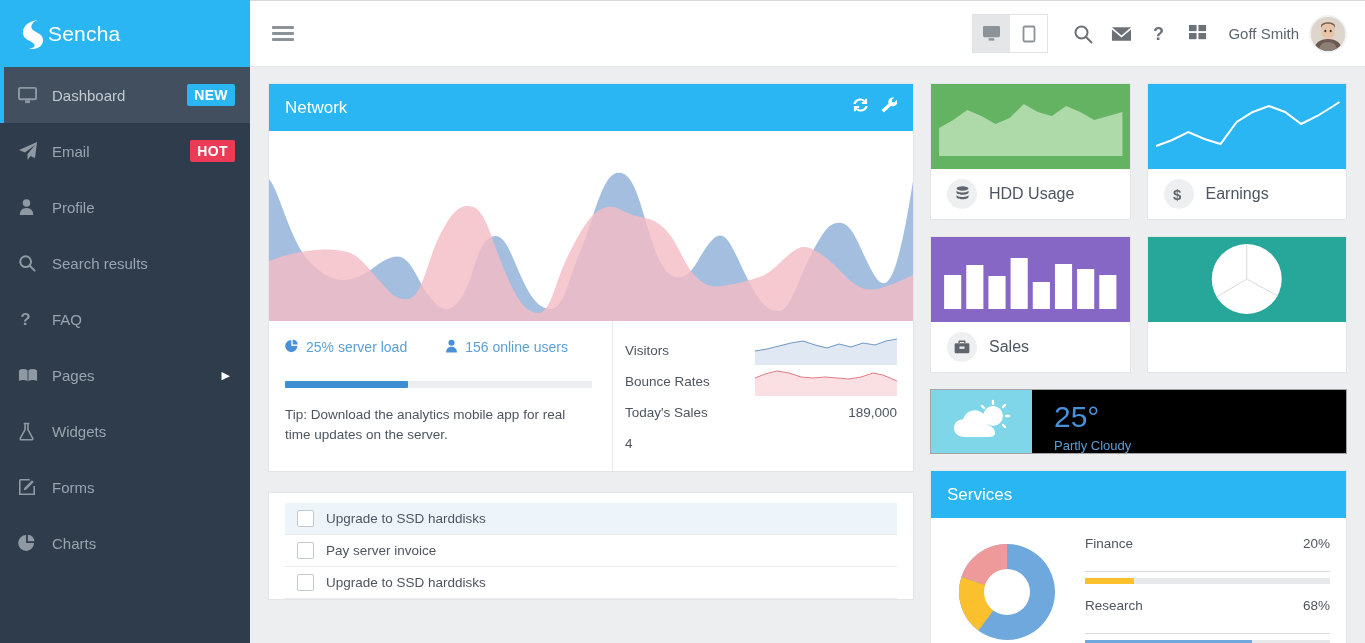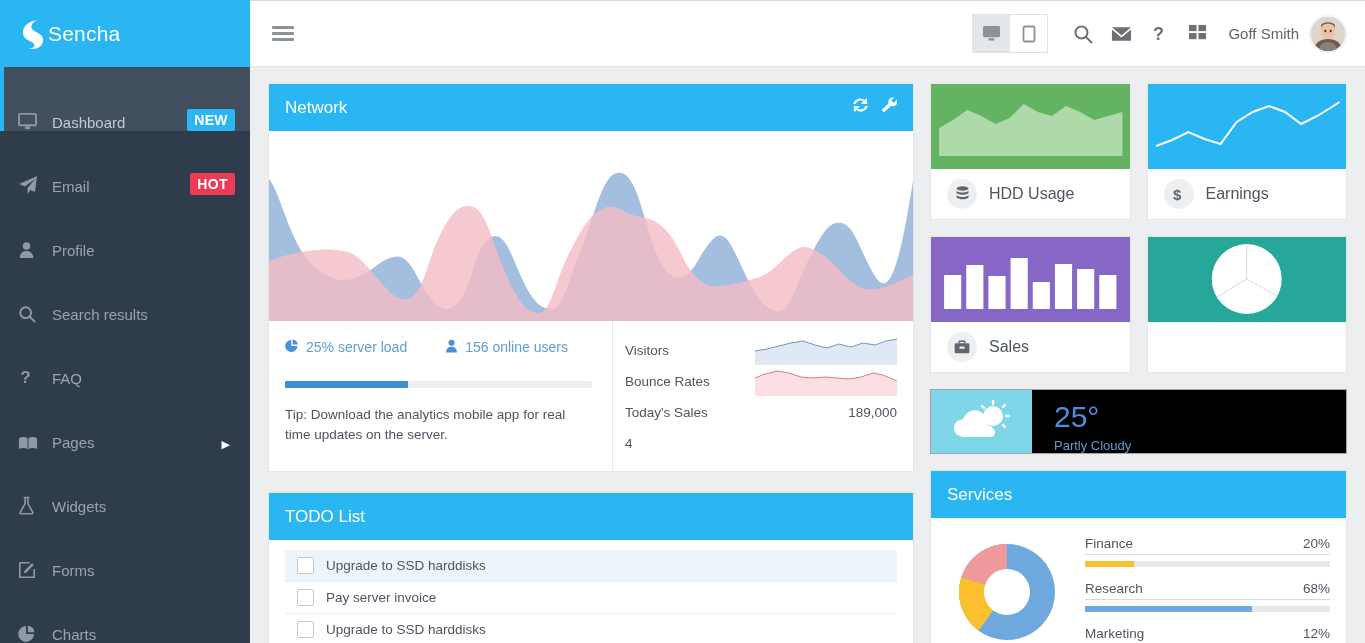--- a/index.html
+++ b/index.html
@@ -21,22 +21,22 @@
     height: 67px; background: #29b6f2;
     display: flex; align-items: center; 
     padding-left: 18px; flex: 0 0 67px;
   }
   .brand-logo { width: 30px; height: 32px; display:block; }
   .brand-name { color: #fff; font-size: 21px; letter-spacing: .2px; }
 
   .nav { flex: 1 1 auto; }
   .nav-item {
     position: relative;
-    height: 64px;
-    display: flex; align-items: flex-end;
+    height: 56px;
+    display: flex; align-items: center;
     padding-left: 18px;
     color: #9aa4ae;
     font-size: 15px;
     cursor: pointer;
   }
   .nav-item .nav-ico {
     width: 34px; flex: 0 0 34px;
     display: flex; align-items: center; justify-content: flex-start;
     color: #8f99a3;
   }
@@ -153,21 +153,21 @@
   }
   .weather-txt { padding: 12px 0 0 22px; }
   .weather-temp { color: #4a90d9; font-size: 30px; line-height: 1; font-weight: 300;}
   .weather-desc { color: #5a9fd4; font-size: 13px; margin-top: 6px; }
 
   
   .svc-body { display: flex; padding: 14px 16px 0 16px; gap: 18px; }
   .svc-donut { flex: 0 0 120px; }
   .svc-list { flex: 1 1 auto; min-width: 0; padding-top: 4px;}
   .svc-item { margin-bottom: 14px; }
-  .svc-top { display: flex; font-size: 13.5px; color: #4d5560; padding-bottom: 3px; border-bottom: 1px solid #d8dadd;}
+  .svc-top { display: flex; font-size: 13.5px; color: #4d5560; padding-bottom: 20px; border-bottom: 1px solid #d8dadd;}
   .svc-name { flex: 1 1 auto; }
   .svc-bartrack { height: 6px; background: #e6e8ea; margin-top: 6px; }
   .svc-barfill { height: 6px; }
 </style>
 </head>
 <body>
 
 <div class="app">
 
   <div class="sidebar">
@@ -420,23 +420,20 @@
                 <span class="nr-value">189,000</span>
               </div>
               <div class="nr-row">
                 <span class="nr-value">4</span>
               </div>
             </div>
           </div>
         </div>
 
         <div class="panel">
-          <div class="panel-head">
-            <span>TODO List</span>
-          </div>
           <div class="todo-body">
             <div class="todo-row sel">
               <span class="cell-pad"></span>
               <span class="chk"></span>
               <span>Upgrade to SSD harddisks</span>
             </div>
             <div class="todo-row">
               <span class="cell-pad"></span>
               <span class="chk"></span>
               <span>Pay server invoice</span>

